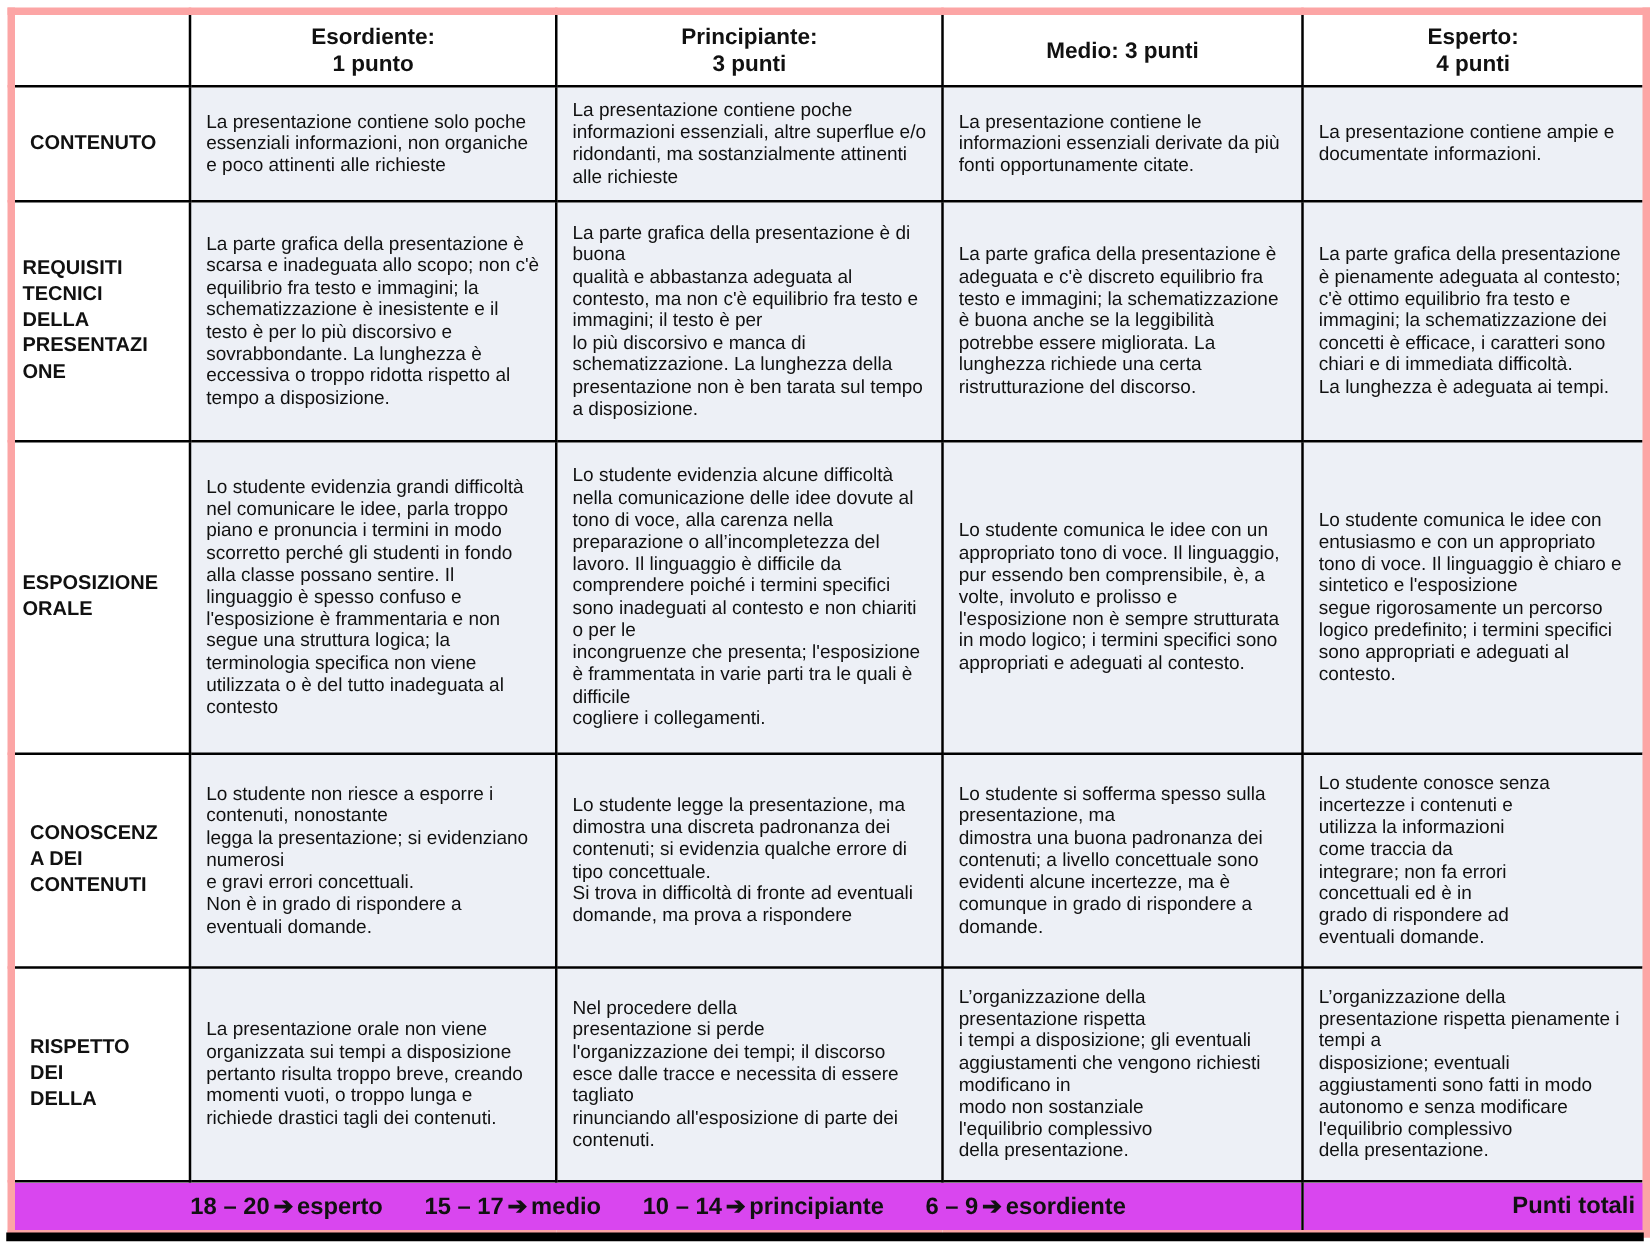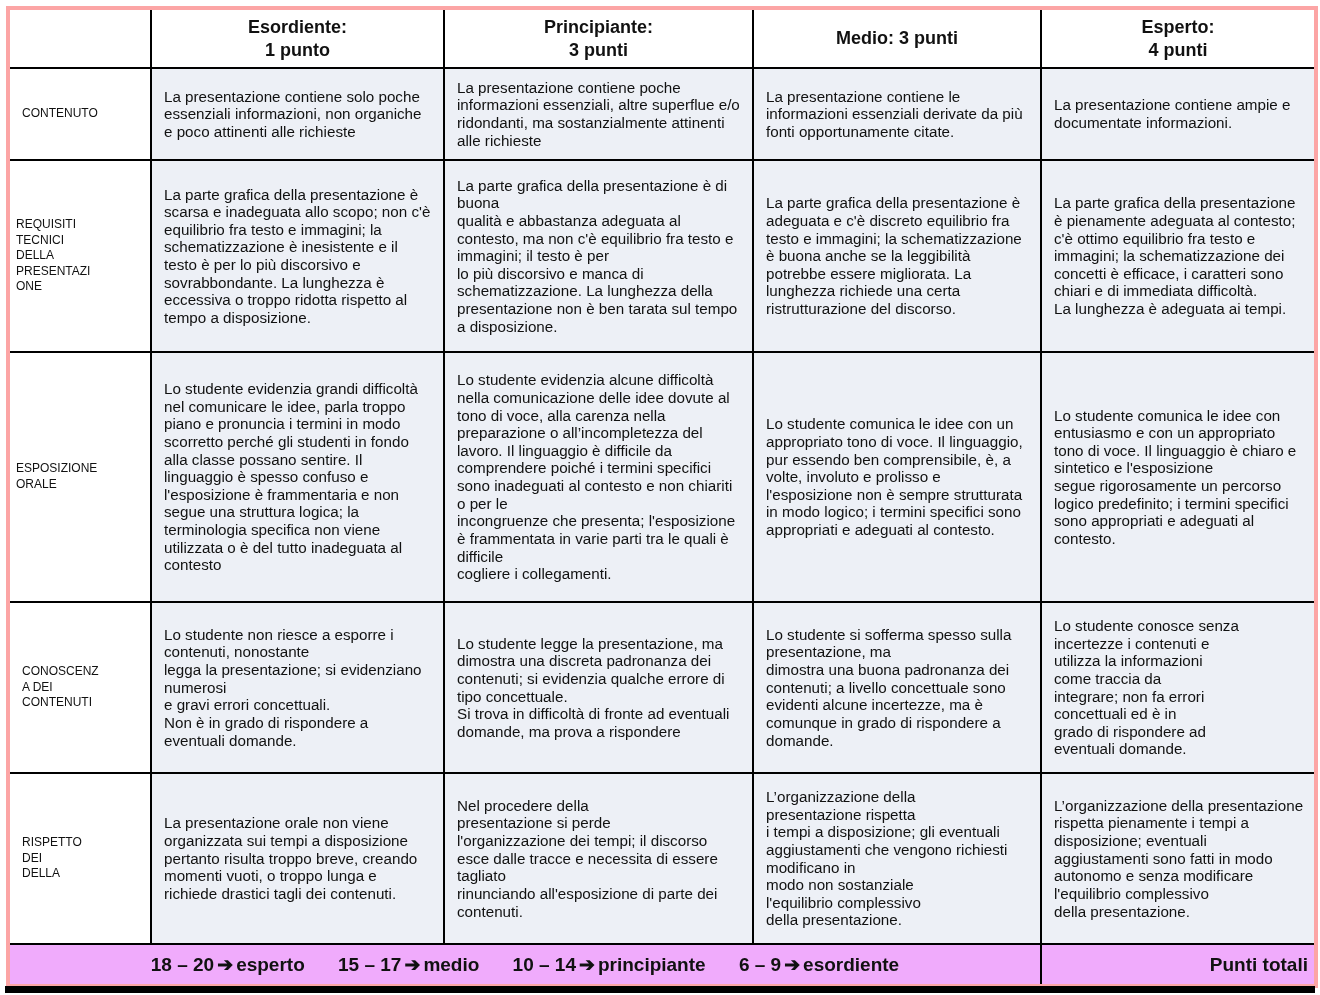--- a/index.html
+++ b/index.html
@@ -1,32 +1,32 @@
 <!DOCTYPE html>
 <html><head>
 <meta charset="utf-8">
 <style>
   html,body{margin:0;padding:0;background:#ffffff;}
   body{width:1320px;height:995px;position:relative;font-family:"Liberation Sans",sans-serif;color:#111;}
   .frame{position:absolute;top:6px;left:6px;}
-  table.rubric{border-collapse:collapse;table-layout:fixed;width:1308px;border:4px solid #fca5a5;}
+  table.rubric{border-collapse:collapse;table-layout:fixed;width:1308px;border:6px solid #fca5a5;}
   .rubric th,.rubric td{border:2px solid #000;vertical-align:middle;box-sizing:border-box;overflow:hidden;}
   
   col.c0{width:143px;} col.c1{width:293px;} col.c2{width:309px;} col.c3{width:288px;} col.c4{width:275px;}
   
   tr.hr{height:60px;}
   tr.hr th{background:#ffffff;font-size:18px;font-weight:bold;text-align:center;white-space:pre-line;line-height:1.25;padding:2px 6px;}
   
   tr.r1{height:92px;} tr.r2{height:192px;} tr.r3{height:250px;} tr.r4{height:171px;} tr.r5{height:171px;}
-  th.rowlabel{background:#ffffff;font-size:12px;font-weight:normal;text-align:left;white-space:pre-line;line-height:1.3;padding:4px 8px 4px 12px;}
+  th.rowlabel{background:#ffffff;font-size:16px;font-weight:bold;text-align:left;white-space:pre-line;line-height:1.3;padding:4px 8px 4px 12px;}
   tr.r2 th.rowlabel, tr.r3 th.rowlabel{padding-left:6px;padding-right:6px;}
   td.desc{background:#edf0f6;font-size:15.2px;line-height:1.16;white-space:pre-line;text-align:left;padding:6px 10px 6px 12px;}
   
   tr.fr{height:42px;}
-  tr.fr td{background:#f0abfc;font-weight:bold;font-size:19px;}
+  tr.fr td{background:#d946ef;font-weight:bold;font-size:19px;}
   td.scale{text-align:center;padding:2px 6px;}
   td.total{text-align:right;padding:2px 6px 2px 12px;}
   .seg{margin:0 14px;white-space:nowrap;}
   .arrow{font-weight:bold;margin:0 3px;}
   .bottom-bar{position:absolute;left:5px;right:5px;bottom:2px;height:7px;background:#000;}
 </style>
 </head>
 <body>
 
 <div class="frame">

